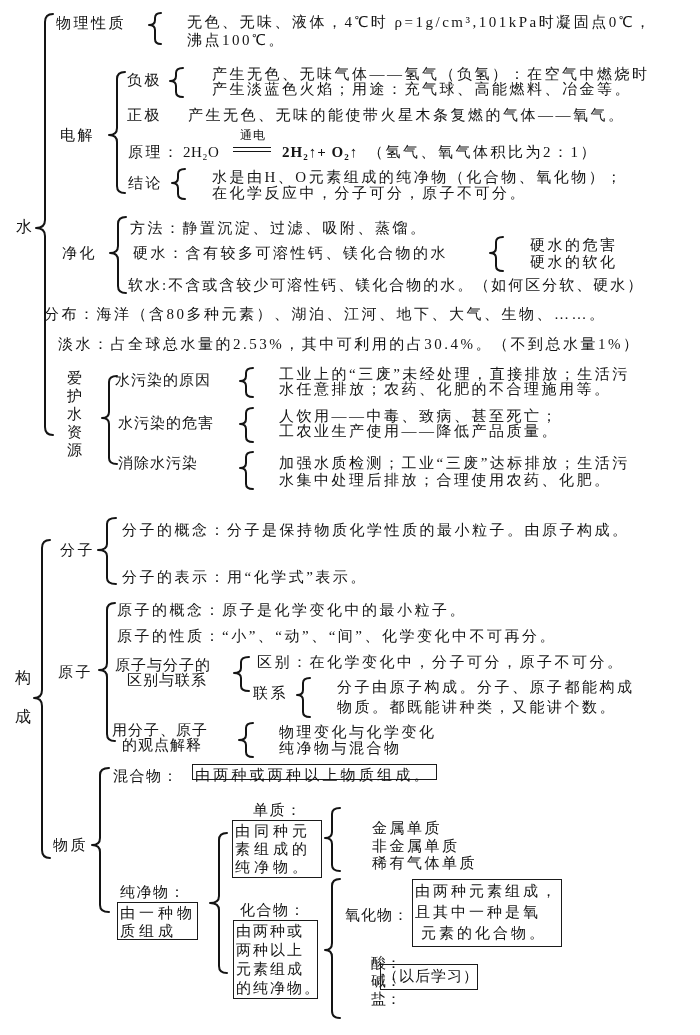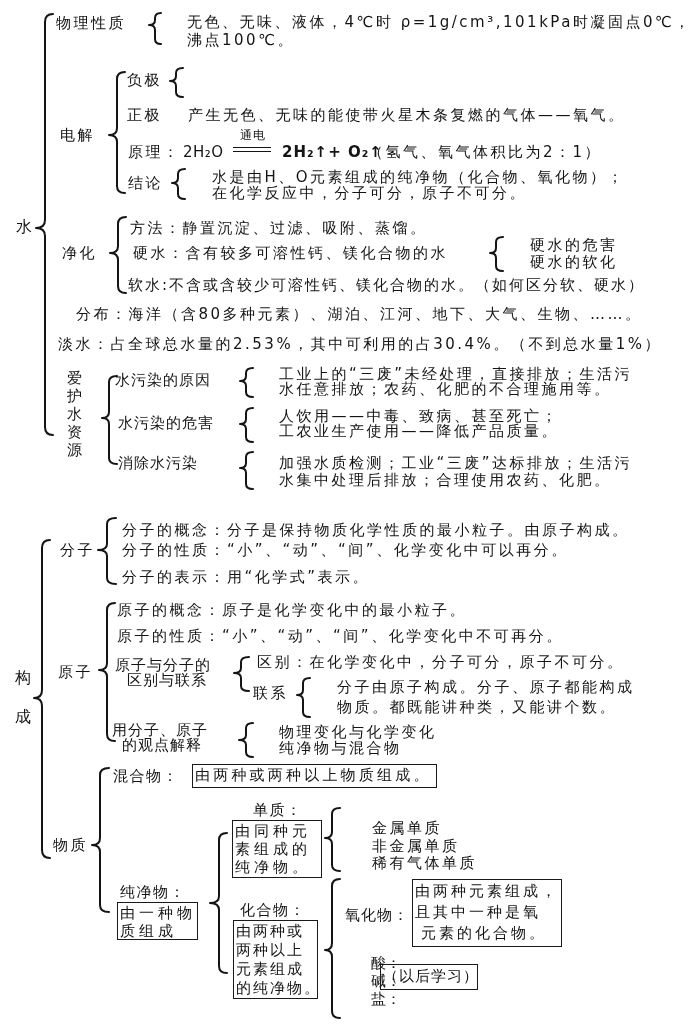--- a/index.html
+++ b/index.html
@@ -3,21 +3,21 @@
 <meta charset="utf-8">
 <style>
   html, body { margin: 0; padding: 0; background: #ffffff; }
   #canvas {
     position: relative; width: 700px; height: 1035px; overflow: hidden;
     background: #ffffff; color: #141414;
     font-family: "DejaVu Sans", sans-serif;
   }
   .t {
     position: absolute; font-size: 15px; line-height: 16px;
-    white-space: nowrap; letter-spacing: 2.5px;
+    white-space: nowrap; letter-spacing: 2.5px; font-family: Liberation Serif, serif;
   }
   .big { font-size: 16px; }
   .stack > span { display: block; white-space: nowrap; margin-left: 24px; }
   .lh15 { line-height: 15px; }
   .lh16 { line-height: 16px; }
   .lh17 { line-height: 17px; }
   .lh18 { line-height: 18px; }
   .lh20 { line-height: 20px; }
   .small { font-size: 12px; letter-spacing: 1px; line-height: 13px; }
   .eq {
@@ -67,20 +67,24 @@
 
   <div class="t" style="left:56px;top:15px">物理性质</div>
   <div class="t stack lh18" style="left:163px;top:13px">
     <span>无色、无味、液体，4℃时 ρ=1g/cm³,101kPa时凝固点0℃，</span>
     <span>沸点100℃。</span>
   </div>
 
   <div class="t" style="left:60px;top:127px">电解</div>
 
   <div class="t" style="left:127px;top:72px">负极</div>
+  <div class="t stack lh15" style="left:188px;top:67px">
+    <span>产生无色、无味气体——氢气（负氢）：在空气中燃烧时</span>
+    <span>产生淡蓝色火焰；用途：充气球、高能燃料、冶金等。</span>
+  </div>
 
   <div class="t" style="left:127px;top:107px">正极</div>
   <div class="t" style="left:188px;top:107px">产生无色、无味的能使带火星木条复燃的气体——氧气。</div>
 
   <div class="t" style="left:128px;top:144px">原理：</div>
   <div class="t" style="left:183px;top:144px;letter-spacing:0.5px">2H₂O</div>
   <div class="t small" style="left:240px;top:129px">通电</div>
   <div class="eq"></div>
   <div class="t" style="left:282px;top:144px;letter-spacing:1px;font-weight:bold">2H₂↑+ O₂↑</div>
   <div class="t" style="left:368px;top:144px">（氢气、氧气体积比为2：1）</div>
@@ -93,21 +97,21 @@
 
   <div class="t" style="left:62px;top:245px">净化</div>
   <div class="t" style="left:133px;top:245px">硬水：含有较多可溶性钙、镁化合物的水</div>
   <div class="t" style="left:130px;top:220px">方法：静置沉淀、过滤、吸附、蒸馏。</div>
   <div class="t stack lh17" style="left:506px;top:237px">
     <span>硬水的危害</span>
     <span>硬水的软化</span>
   </div>
   <div class="t" style="left:128px;top:277px;letter-spacing:2px">软水:不含或含较少可溶性钙、镁化合物的水。（如何区分软、硬水）</div>
 
-  <div class="t" style="left:76px;top:306px">分布：海洋（含80多种元素）、湖泊、江河、地下、大气、生物、……。</div>
+  <div class="t" style="left:44px;top:306px">分布：海洋（含80多种元素）、湖泊、江河、地下、大气、生物、……。</div>
   <div class="t" style="left:58px;top:336px">淡水：占全球总水量的2.53%，其中可利用的占30.4%。（不到总水量1%）</div>
 
   <div class="t vert lh18" style="left:67px;top:369px;letter-spacing:0">
     <span>爱</span>
     <span>护</span>
     <span>水</span>
     <span>资</span>
     <span>源</span>
   </div>
 
@@ -127,21 +131,20 @@
   <div class="t stack lh17" style="left:255px;top:455px">
     <span>加强水质检测；工业“三废”达标排放；生活污</span>
     <span>水集中处理后排放；合理使用农药、化肥。</span>
   </div>
 
   <div class="t big" style="left:15px;top:670px">构</div>
   <div class="t big" style="left:15px;top:709px">成</div>
 
   <div class="t" style="left:60px;top:542px">分子</div>
   <div class="t" style="left:122px;top:522px">分子的概念：分子是保持物质化学性质的最小粒子。由原子构成。</div>
-  <div class="t" style="left:122px;top:542px">分子的性质：“小”、“动”、“间”、化学变化中可以再分。</div>
   <div class="t" style="left:122px;top:569px">分子的表示：用“化学式”表示。</div>
 
   <div class="t" style="left:58px;top:664px">原子</div>
   <div class="t" style="left:117px;top:602px">原子的概念：原子是化学变化中的最小粒子。</div>
   <div class="t" style="left:117px;top:628px">原子的性质：“小”、“动”、“间”、化学变化中不可再分。</div>
 
   <div class="t" style="left:115px;top:657px;letter-spacing:1px">原子与分子的</div>
   <div class="t" style="left:127px;top:672px;letter-spacing:1px">区别与联系</div>
   <div class="t" style="left:257px;top:654px">区别：在化学变化中，分子可分，原子不可分。</div>
   <div class="t" style="left:253px;top:685px">联系</div>
@@ -153,21 +156,21 @@
   <div class="t" style="left:112px;top:722px;letter-spacing:1px">用分子、原子</div>
   <div class="t" style="left:122px;top:737px;letter-spacing:1px">的观点解释</div>
   <div class="t stack lh16" style="left:255px;top:724px">
     <span>物理变化与化学变化</span>
     <span>纯净物与混合物</span>
   </div>
 
   <div class="t" style="left:53px;top:837px">物质</div>
 
   <div class="t" style="left:113px;top:768px;letter-spacing:1.5px">混合物：</div>
-  <div class="box" style="left:192px;top:764px;width:245px;height:24px;letter-spacing:3.2px;line-height:19px">
+  <div class="box" style="left:192px;top:764px;width:245px;height:16px;letter-spacing:3.2px;line-height:19px">
     <span>由两种或两种以上物质组成。</span>
   </div>
 
   <div class="t" style="left:253px;top:802px;letter-spacing:1.5px">单质：</div>
   <div class="box lh18" style="left:232px;top:820px;width:90px;height:58px;letter-spacing:4px">
     <span>由同种元</span>
     <span>素组成的</span>
     <span>纯净物。</span>
   </div>
   <div class="t stack" style="left:348px;top:820px;line-height:17.5px">

